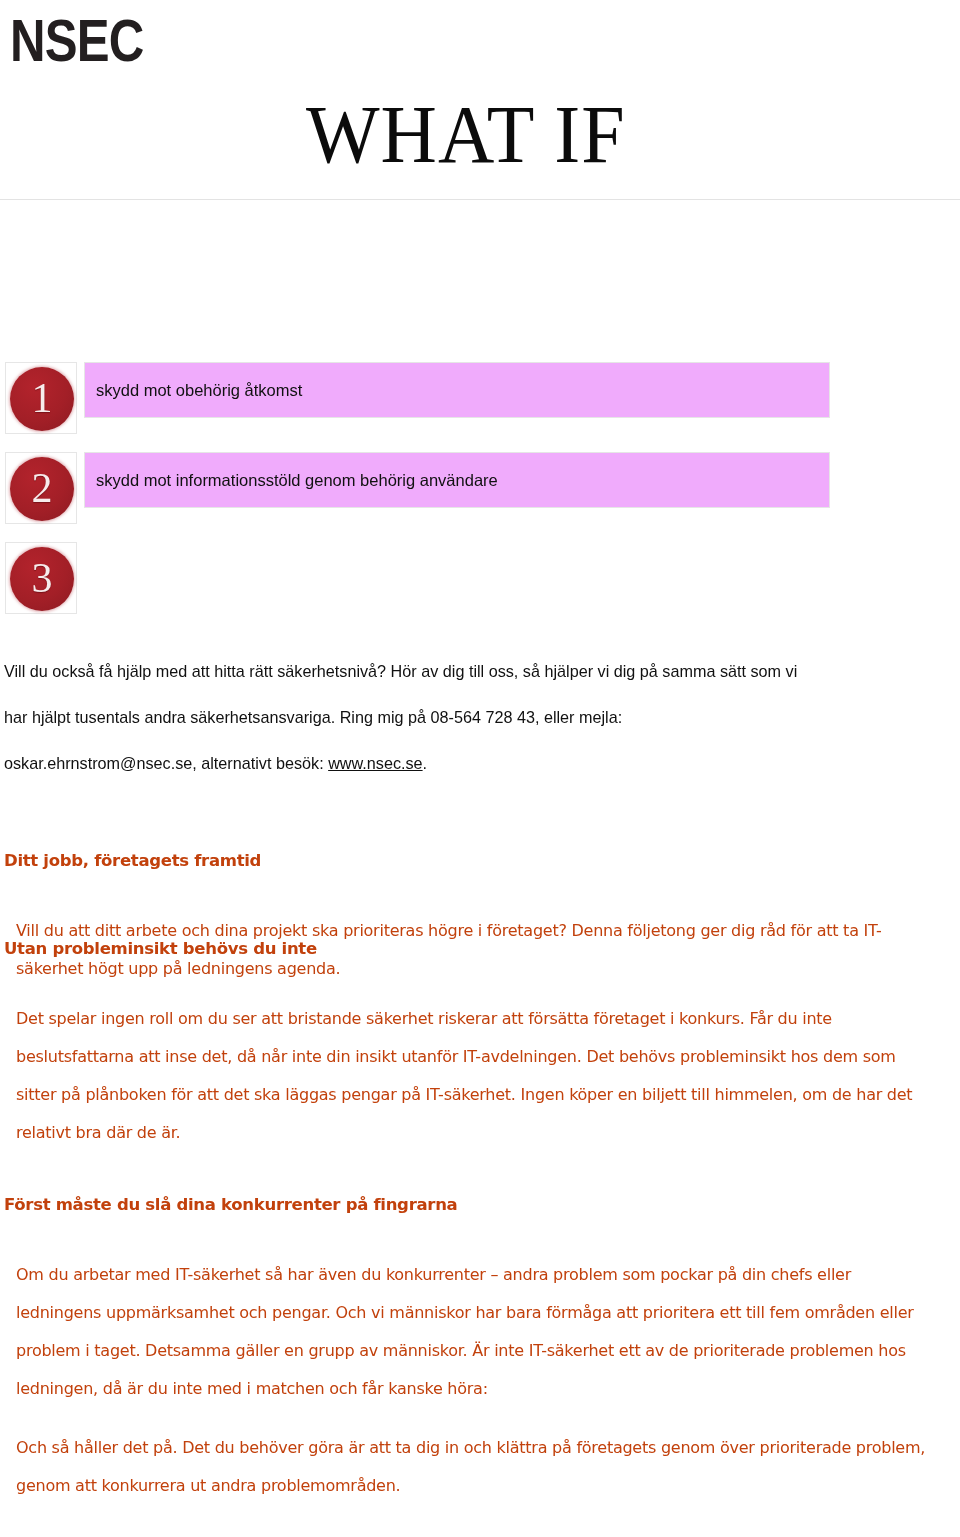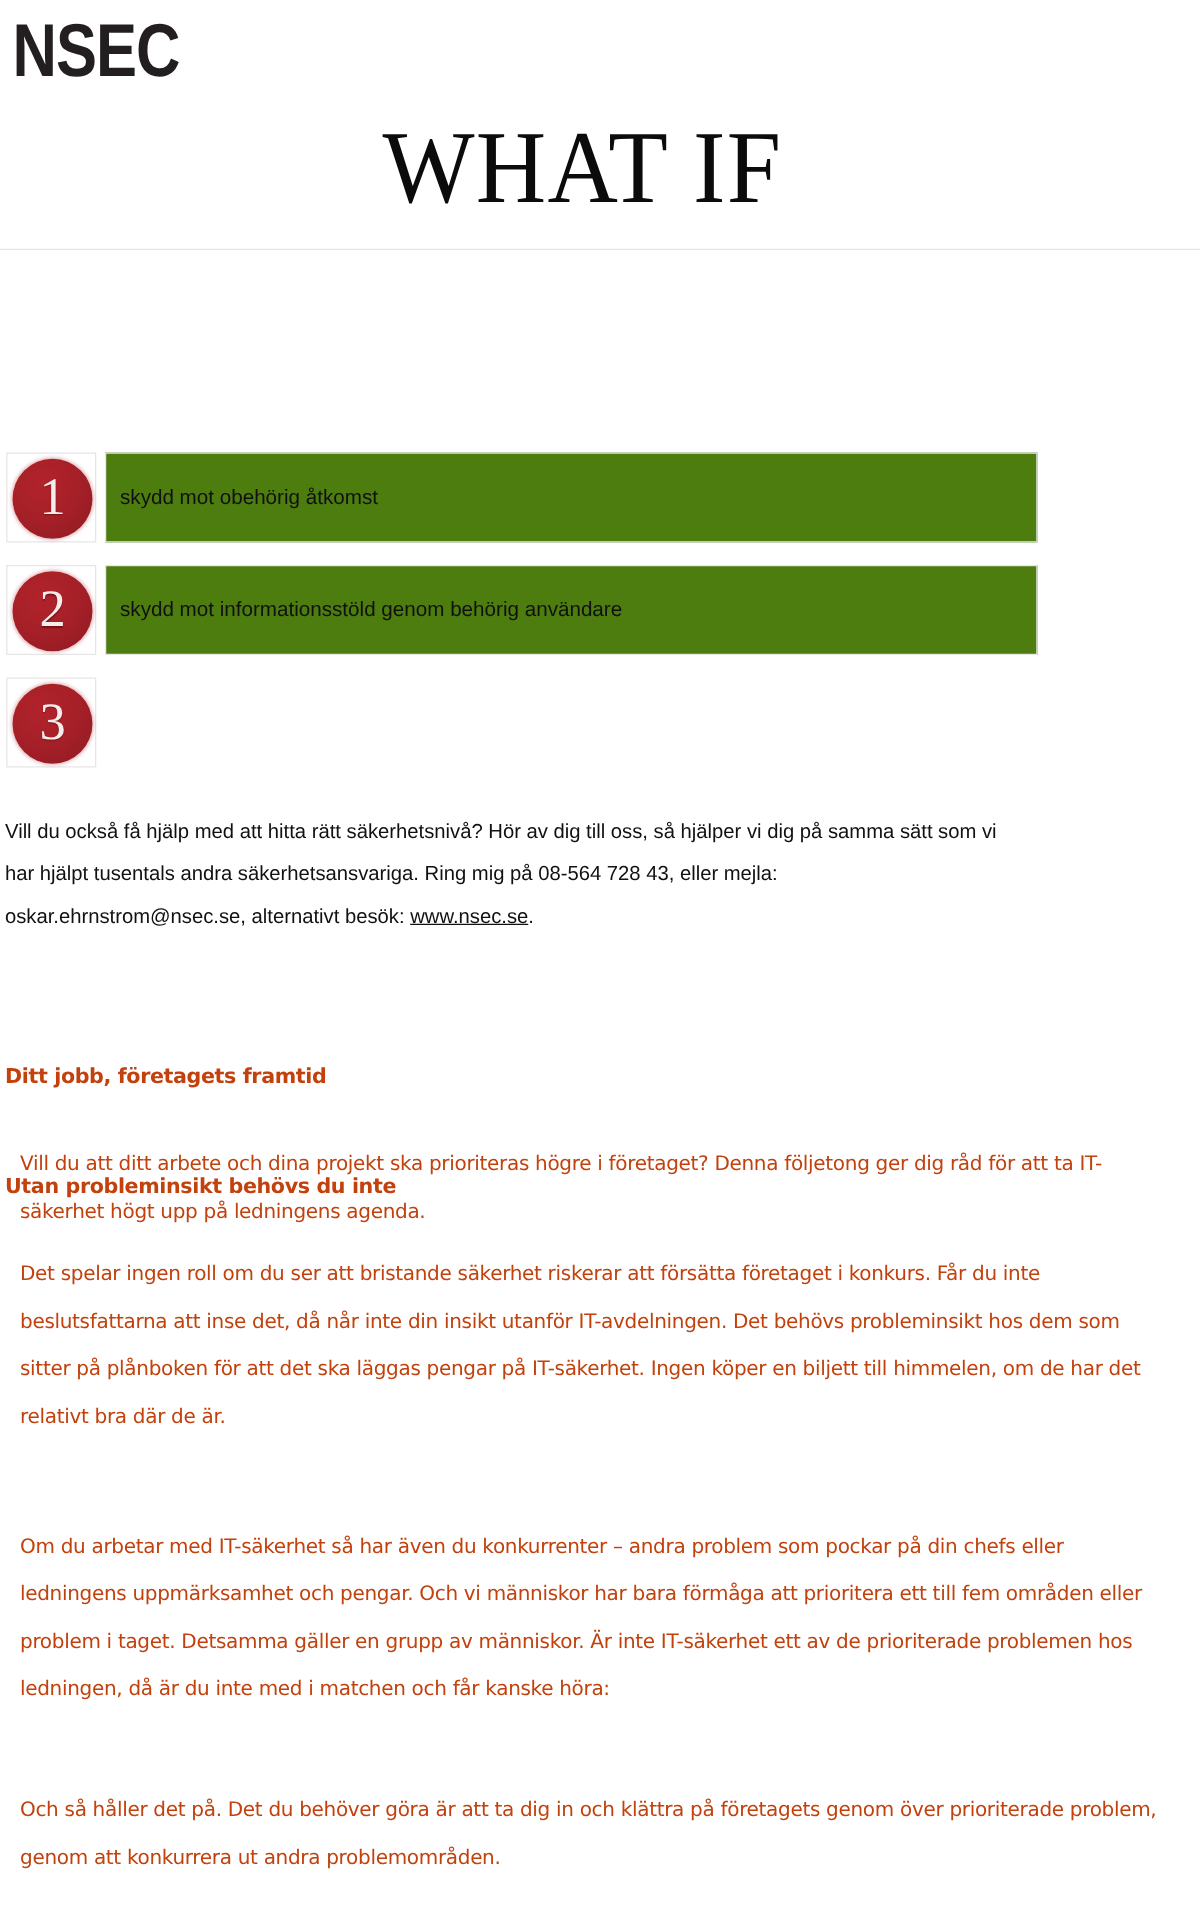--- a/index.html
+++ b/index.html
@@ -99,43 +99,43 @@
     font-size: 42px;
     line-height: 1;
     color: #f7ecec;
     text-shadow: 0 1px 1px rgba(90,10,15,0.6);
   }
   .num-text-cell {
     position: absolute;
     left: 84px;
     top: 0;
     width: 746px;
-    height: 72px;
+    height: 56px;
     border: 1px solid #e6e6e6;
-    background: #4d7c0f;
+    background: #f0abfc;
     display: flex;
     align-items: center;
     padding-left: 11px;
   }
   .num-text-cell .num-label {
     font-family: "Liberation Sans", sans-serif;
     font-size: 16.5px;
     color: #111111;
     white-space: nowrap;
   }
 
   
   #contact-block {
     position: absolute;
     left: 4px;
     top: 648px;
     width: 800px;
     font-family: "Liberation Sans", sans-serif;
     font-size: 16.2px;
-    line-height: 34px;
+    line-height: 46px;
     color: #111111;
   }
   #contact-block a,
   #contact-block .link {
     color: #111111;
     text-decoration: underline;
   }
 
   
   .body-section {
@@ -220,20 +220,21 @@
   <p>Vill du att ditt arbete och dina projekt ska prioriteras högre i företaget? Denna följetong ger dig råd för att ta IT-säkerhet högt upp på ledningens agenda.</p>
 </div>
 
 <div class="body-section" id="sec-utan">
   <h2>Utan probleminsikt behövs du inte</h2>
   <div class="spacer-line"></div>
   <p>Det spelar ingen roll om du ser att bristande säkerhet riskerar att försätta företaget i konkurs. Får du inte beslutsfattarna att inse det, då når inte din insikt utanför IT-avdelningen. Det behövs probleminsikt hos dem som sitter på plånboken för att det ska läggas pengar på IT-säkerhet. Ingen köper en biljett till himmelen, om de har det relativt bra där de är.</p>
 </div>
 
 <div class="body-section" id="sec-forst">
+  <h2>Först måste du slå dina konkurrenter på fingrarna</h2>
   <div class="spacer-line"></div>
   <p>Om du arbetar med IT-säkerhet så har även du konkurrenter – andra problem som pockar på din chefs eller ledningens uppmärksamhet och pengar. Och vi människor har bara förmåga att prioritera ett till fem områden eller problem i taget. Detsamma gäller en grupp av människor. Är inte IT-säkerhet ett av de prioriterade problemen hos ledningen, då är du inte med i matchen och får kanske höra:</p>
 </div>
 
 <div class="body-section" id="sec-tail">
   <div class="spacer-line"></div>
   <p>Och så håller det på. Det du behöver göra är att ta dig in och klättra på företagets genom över prioriterade problem, genom att konkurrera ut andra problemområden.</p>
 </div>
 
 </body></html>

